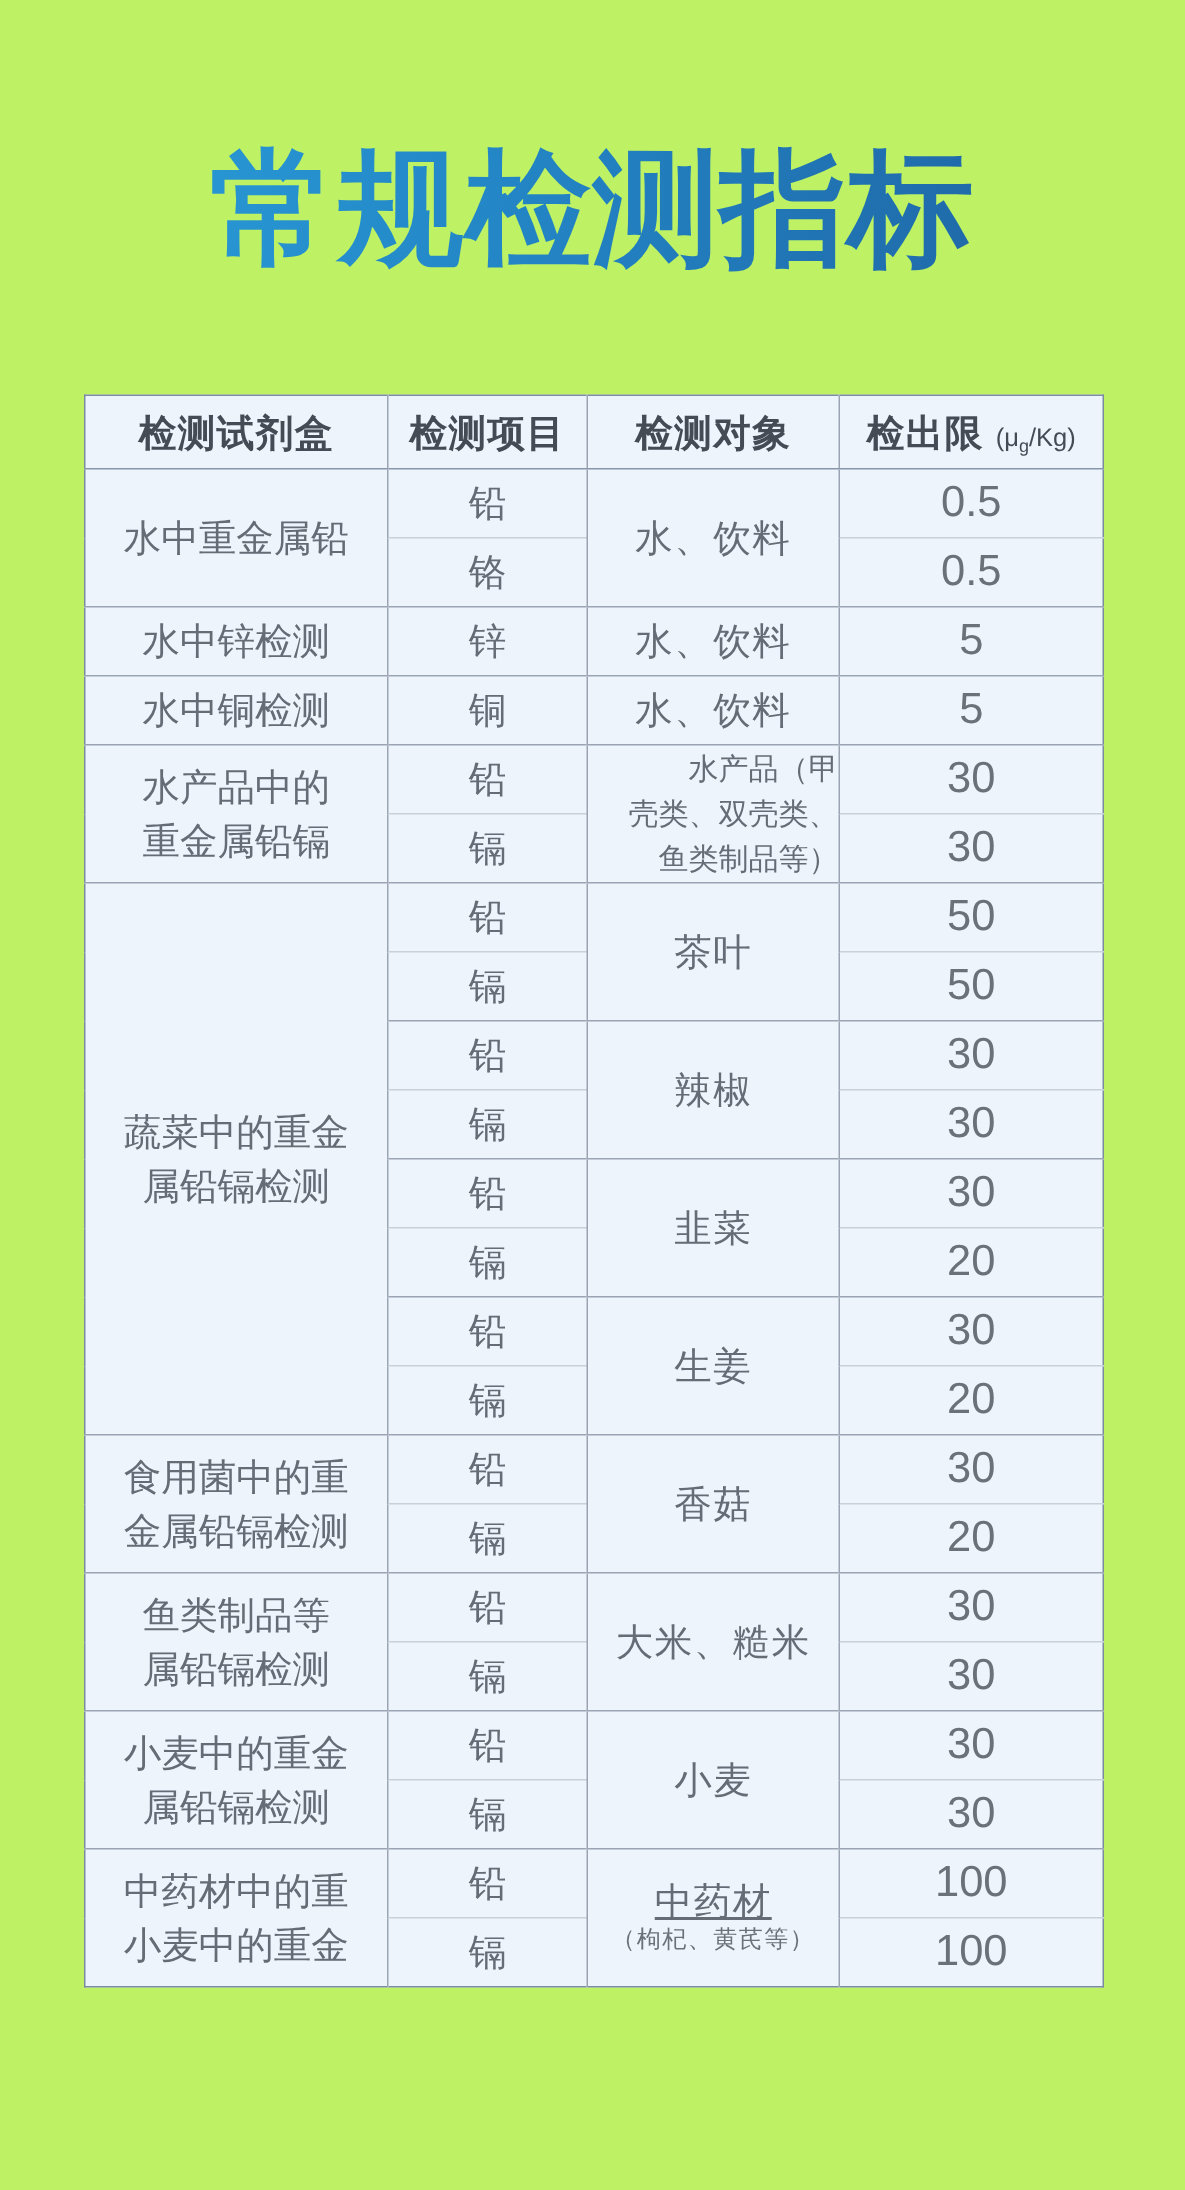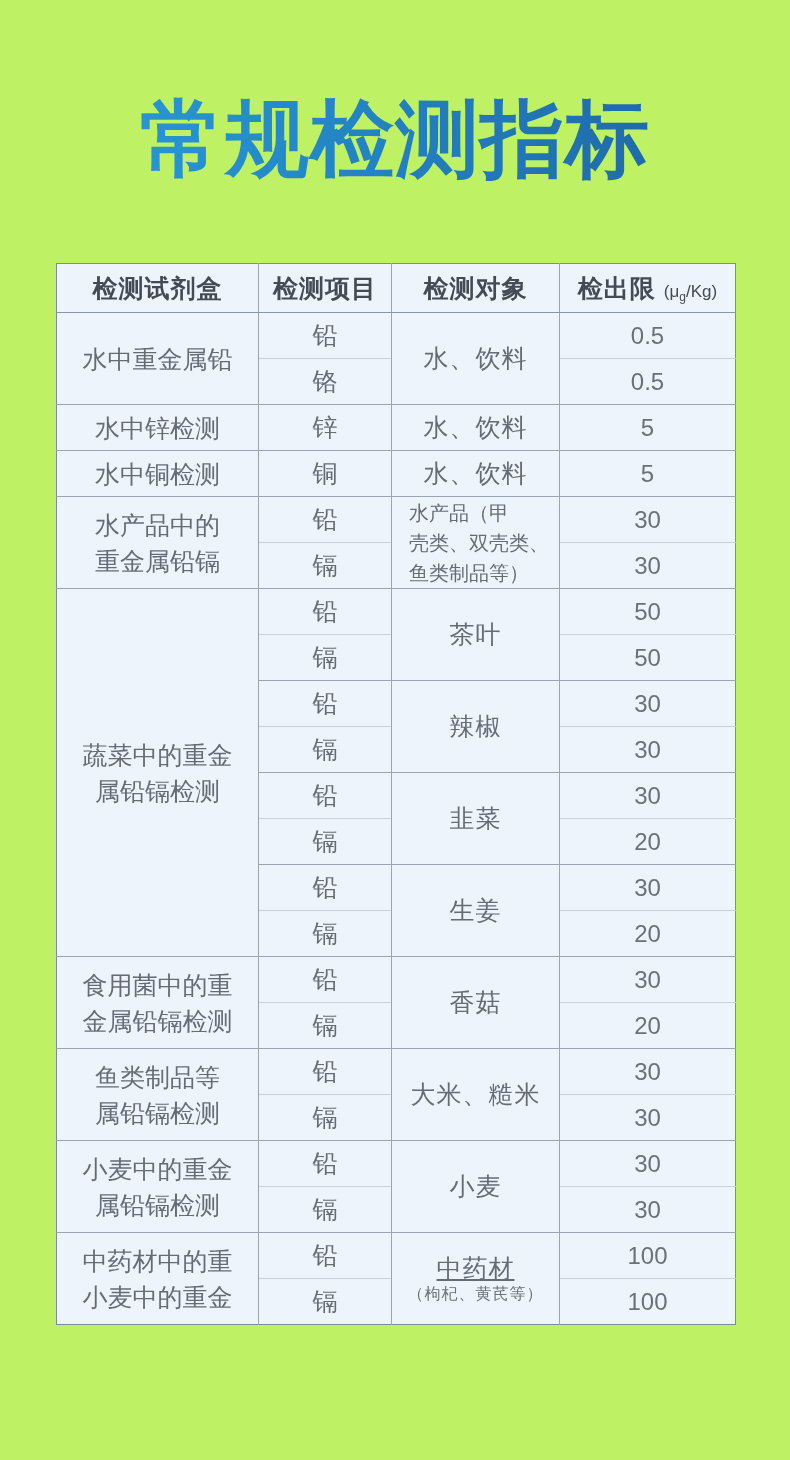--- a/index.html
+++ b/index.html
@@ -57,26 +57,26 @@
   }
   .c2,.c3,.c4 { border-left:1px solid #9aa4b2; }
   .bt-d { border-top:1px solid #9aa4b2; }
   .bt-l { border-top:1px solid #cad0d9; }
   .kit  { white-space:pre-line; line-height:36px; padding:0 6px; }
   .obj  { letter-spacing:1px; }
   .obj-wrap {
     white-space:pre-line;
     font-size:20px;
     line-height:30px;
-    text-align:left;
+    text-align:right;
     padding-left:17px;
   }
   .obj-main { display:block; line-height:30px;text-decoration:underline; }
   .obj-note { display:block; font-size:16px; line-height:22px; color:#6b7179;text-align:center; }
-  .limit { font-size:24px; color:#6b7179;text-align:center; }
+  .limit { font-size:29px; color:#6b7179;text-align:center; }
   .unit  { font-size:17px; font-weight:400; letter-spacing:0; }
   .unit sub { font-size:12px; }
 </style>
 </head>
 <body>
 
 <div class="page">
 
   <h1 class="title">常规检测指标</h1>
 

